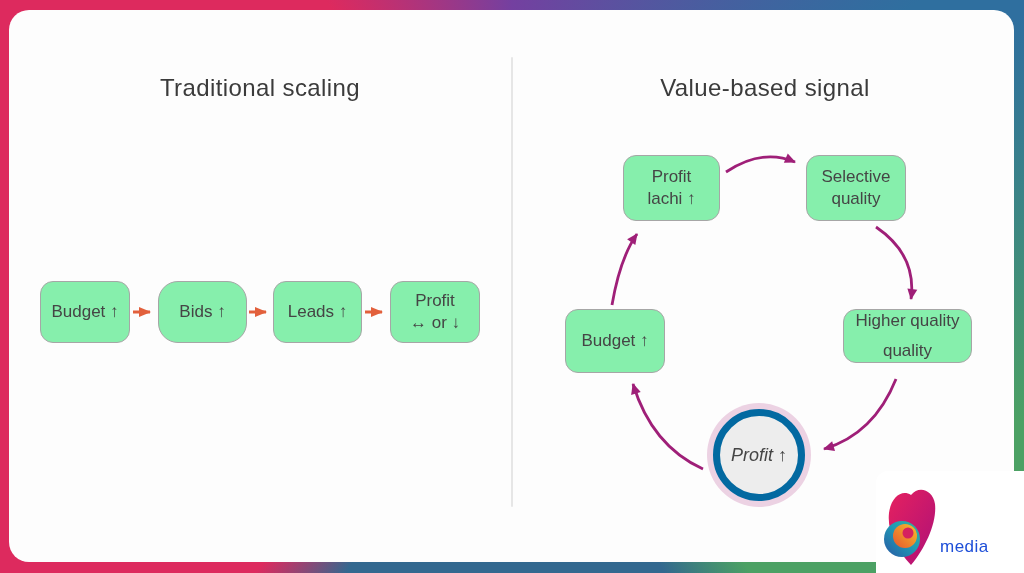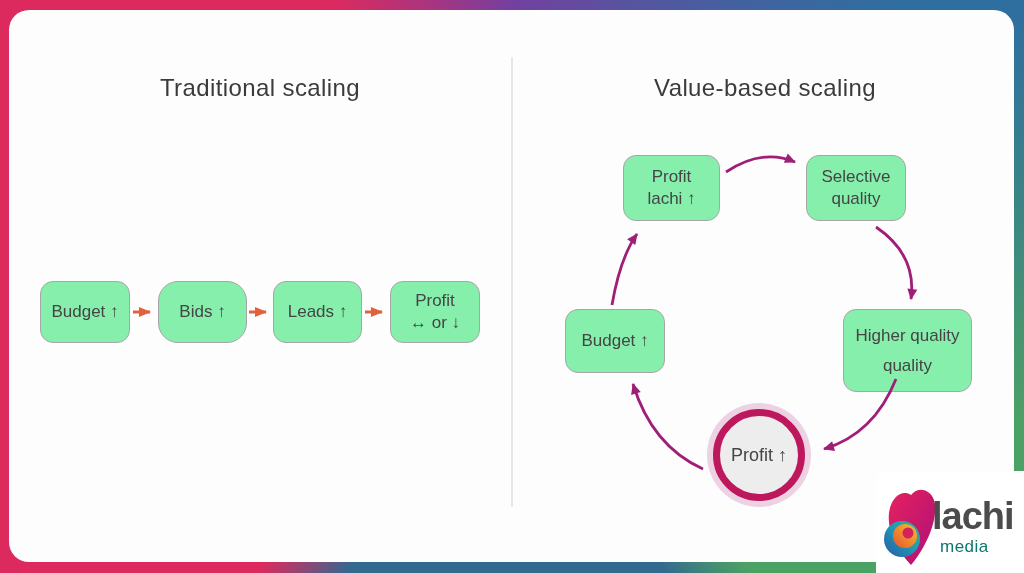--- a/index.html
+++ b/index.html
@@ -48,64 +48,64 @@
     box-sizing:border-box;
   }
   
   .n-budget1{left:40px;top:281px;width:90px;height:62px;}
   .n-bids{left:158px;top:281px;width:89px;height:62px;border-radius:20px;}
   .n-leads{left:273px;top:281px;width:89px;height:62px;text-align:right;}
   .n-profit4{left:390px;top:281px;width:90px;height:62px;}
   
   .n-profit-signal{left:623px;top:155px;width:97px;height:66px;}
   .n-selective{left:806px;top:155px;width:100px;height:66px;}
-  .n-higher{left:843px;top:309px;width:129px;height:83px;gap:8px;}
+  .n-higher{left:843px;top:309px;width:129px;height:54px;gap:8px;}
   .n-budget2{left:565px;top:309px;width:100px;height:64px;}
   
   .profit-outer{
     position:absolute;left:707px;top:403px;width:104px;height:104px;
     border-radius:50%;background:#ecd2e3;
   }
   .profit-ring{
     position:absolute;inset:6px;border-radius:50%;
-    border:7px solid #be185d;background:#ededed;
+    border:7px solid #0369a1;background:#ededed;
     display:flex;align-items:center;justify-content:center;
-    font-size:18px;color:#454545;
+    font-size:18px;color:#454545;font-style:italic;
   }
   
   .arrows{position:absolute;inset:0;pointer-events:none;}
   
   .logo-area{
     position:absolute;right:0;bottom:0;width:148px;height:102px;
     background:#ffffff;border-top-left-radius:12px;overflow:hidden;
   }
   .logo-mark{position:absolute;left:8px;top:12px;}
   .logo-brand{
     position:absolute;left:56px;top:24px;
     font-size:38px;font-weight:700;color:#4c4c4c;letter-spacing:-1px;
   }
   .logo-sub{
     position:absolute;left:64px;top:66px;
-    font-size:17px;color:#0f766e;letter-spacing:.5px;
+    font-size:17px;color:#1d4ed8;letter-spacing:.5px;
   }
 </style>
 </head>
 <body>
 
 <div class="frame">
   <div class="canvas">
 
     
   </div>
 </div>
 
 <div class="divider"></div>
 
 <div class="panel-title title-left">Traditional scaling</div>
-<div class="panel-title title-right">Value-based scaling</div>
+<div class="panel-title title-right">Value-based signal</div>
 
 <div class="node n-budget1">
   <span>Budget ↑</span>
 </div>
 <div class="node n-bids">
   <span>Bids ↑</span>
 </div>
 <div class="node n-leads">
   <span>Leads ↑</span>
 </div>
@@ -172,15 +172,14 @@
       <linearGradient id="lg-sun" x1="0" y1="1" x2="1" y2="0">
         <stop offset="0" stop-color="#e8552f"></stop>
         <stop offset="1" stop-color="#f5c02a"></stop>
       </linearGradient>
     </defs>
     <path d="M27,82 C12,66 3,48 5,30 C7,14 18,6 27,12 C35,2 49,7 51,21 C53,39 42,64 27,82 Z" fill="url(#lg-pink)"></path>
     <circle cx="18" cy="56" r="18" fill="url(#lg-teal)"></circle>
     <circle cx="21" cy="53" r="12" fill="url(#lg-sun)"></circle>
     <circle cx="24" cy="50" r="5.5" fill="#d6215f"></circle>
   </svg>
-  <div class="logo-brand">lachi</div>
   <div class="logo-sub">media</div>
 </div>
 
 </body></html>

